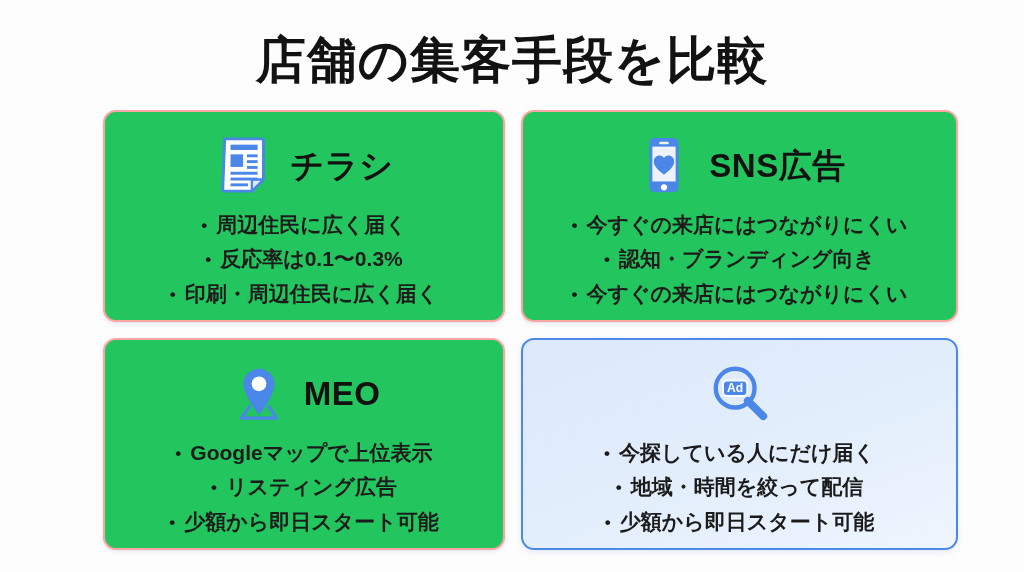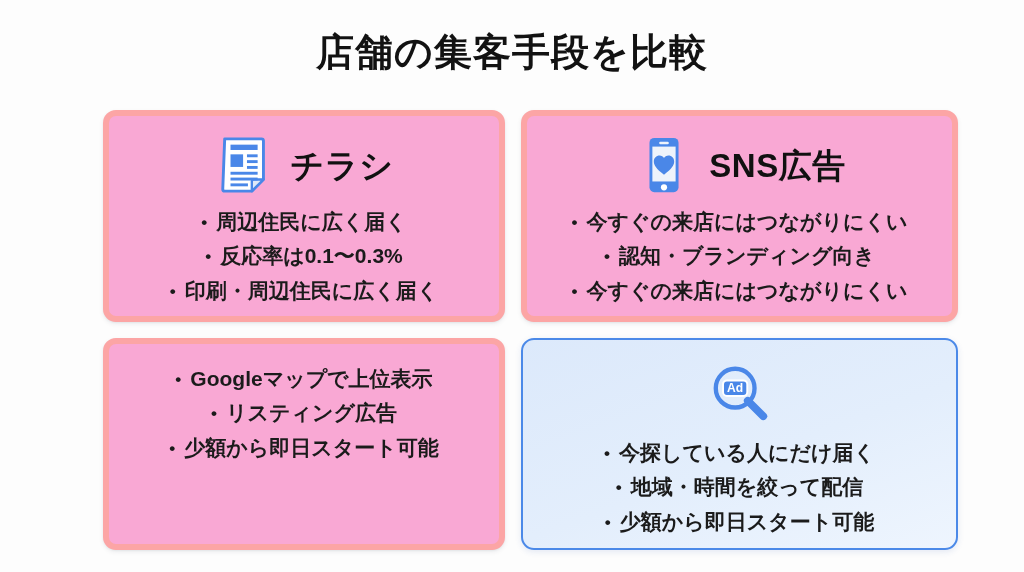--- a/index.html
+++ b/index.html
@@ -19,43 +19,43 @@
     width: 1024px;
     height: 572px;
     box-sizing: border-box;
   }
   .page-title {
     position: absolute;
     top: 30px;
     left: 0;
     width: 1024px;
     text-align: center;
-    font-size: 38px;
+    font-size: 50px;
     font-weight: bold;
     letter-spacing: 1px;
     color: #121212;
     line-height: 1.2;
   }
   .grid {
     position: absolute;
     top: 110px;
     left: 103px;
     width: 855px;
     height: 440px;
     display: grid;
     grid-template-columns: 402px 437px;
     grid-template-rows: 212px 212px;
     column-gap: 16px;
     row-gap: 16px;
   }
   .card {
     position: relative;
     box-sizing: border-box;
-    background: #f9a8d4;
-    border: 6px solid #fca5a5;
+    background: #22c55e;
+    border: 2px solid #fca5a5;
     border-radius: 13px;
     box-shadow: 0 2px 5px rgba(20, 30, 60, 0.07), 0 1px 2px rgba(20,30,60,0.05);
     padding: 14px 16px 10px 16px;
     display: flex;
     flex-direction: column;
     align-items: center;
     overflow: hidden;
   }
   .card.highlight {
     background: linear-gradient(160deg, #dce9fb 0%, #e3eefc 55%, #eef5fe 100%);
@@ -194,20 +194,28 @@
             </li>
           <li>
               <span class="bullet-dot">•</span>
               <span>今すぐの来店にはつながりにくい</span>
             </li>
         </ul>
       </div>
     </div>
 
     <div class="card">
+      <div class="card-head">
+        <svg class="card-icon" viewBox="0 0 64 64">
+          <path d="M22 46 L14 58 H50 L42 46" fill="none" stroke="#4a87e8" stroke-width="3.4" stroke-linejoin="round" stroke-linecap="round"></path>
+          <path d="M32 7 C23.2 7 16 14.2 16 23 C16 34.5 32 55 32 55 C32 55 48 34.5 48 23 C48 14.2 40.8 7 32 7 Z" fill="#4a87e8"></path>
+          <circle cx="32" cy="22.5" r="7.6" fill="#ffffff"></circle>
+        </svg>
+        <div class="card-title">MEO</div>
+      </div>
       <div class="rows-inner">
         <ul class="bullets bullets-box">
           <li>
               <span class="bullet-dot">•</span>
               <span>Googleマップで上位表示</span>
             </li>
           <li>
               <span class="bullet-dot">•</span>
               <span>リスティング広告</span>
             </li>

